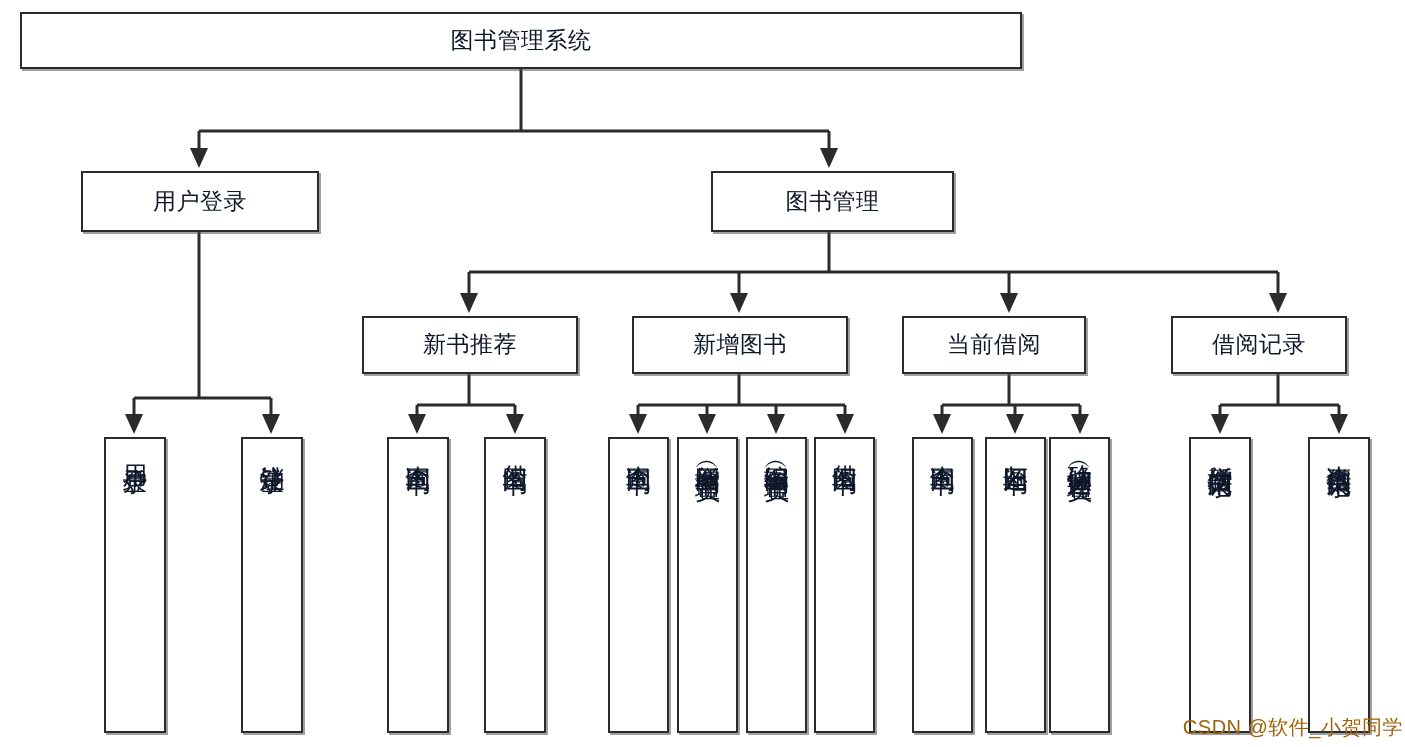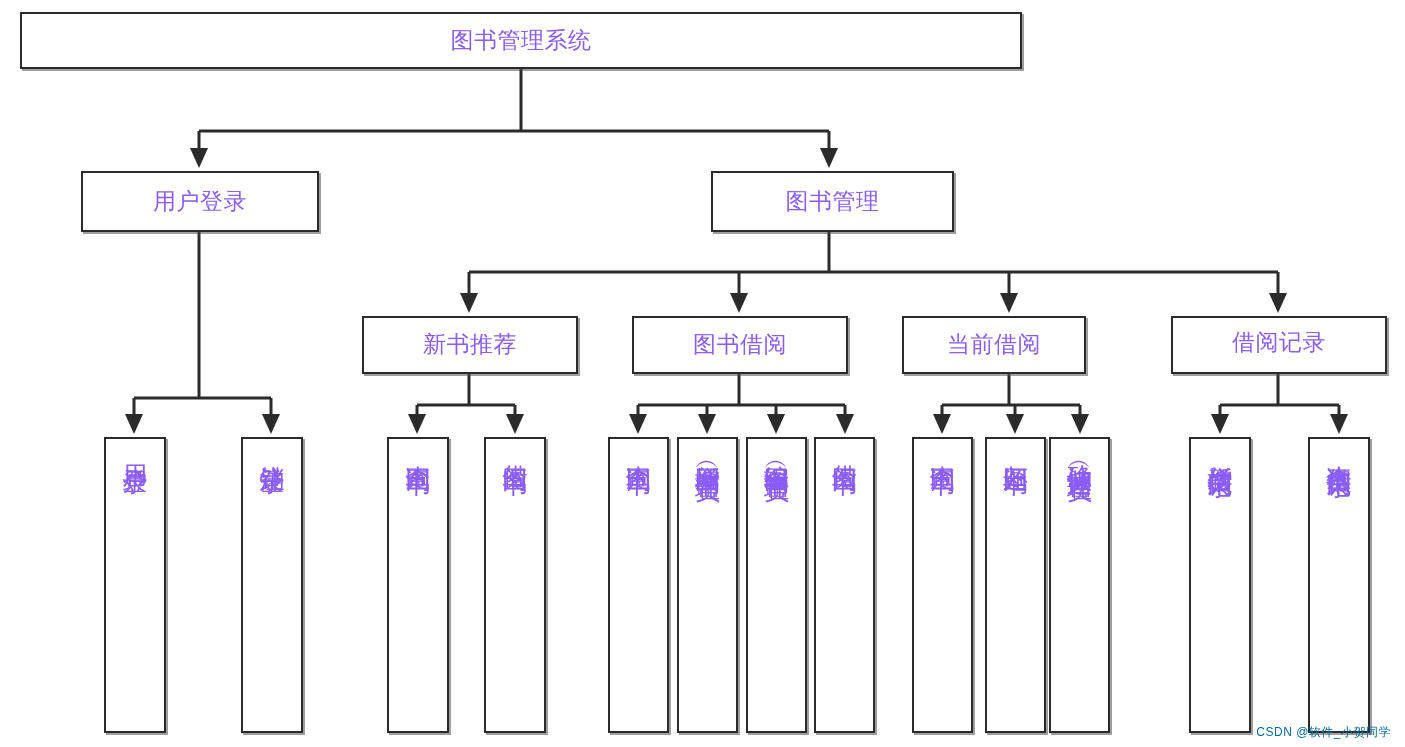--- a/index.html
+++ b/index.html
@@ -29,21 +29,21 @@
     box-sizing: border-box;
     background: #ffffff;
     border: 2.5px solid #2b2b2b;
     box-shadow: 2px 2px 0 rgba(80,80,80,0.55);
     display: flex;
     align-items: center;
     justify-content: center;
     z-index: 2;
   }
   .node .label {
-    color: #8b5cf6;
+    color: #0f172a;
     line-height: 1.18;
     letter-spacing: 0.5px;
     white-space: pre;
   }
   .node.horiz .label {
     font-size: 23px;
     text-align: center;
   }
   .node.vert {
     align-items: flex-start;
@@ -55,24 +55,24 @@
     text-orientation: upright;
     font-size: 25px;
     letter-spacing: 2px;
     line-height: 1;
   }
   .node.vert.tall .label {
     font-size: 25px;
   }
   #watermark {
     position: absolute;
-    right: 14px;
+    right: 2px;
     bottom: 6px;
-    font-size: 12px;
-    color: #0369a1;
+    font-size: 20px;
+    color: #a16207;
     z-index: 5;
     letter-spacing: 0.5px;
     white-space: pre;
   }
 </style>
 </head>
 <body>
 
 <div id="canvas">
   <svg id="edges" viewBox="0 0 1405 747" xmlns="http://www.w3.org/2000/svg">
@@ -150,26 +150,26 @@
       <div class="node horiz" style="left: 81px; top: 171px; width: 238px; height: 61px;">
         <span class="label">用户登录</span>
       </div>
       <div class="node horiz" style="left: 711px; top: 171px; width: 243px; height: 61px;">
         <span class="label">图书管理</span>
       </div>
       <div class="node horiz" style="left: 362px; top: 316px; width: 216px; height: 58px;">
         <span class="label">新书推荐</span>
       </div>
       <div class="node horiz" style="left: 632px; top: 316px; width: 216px; height: 58px;">
-        <span class="label">图书借阅</span>
+        <span class="label">新增图书</span>
       </div>
       <div class="node horiz" style="left: 902px; top: 316px; width: 184px; height: 58px;">
         <span class="label">当前借阅</span>
       </div>
-      <div class="node horiz" style="left: 1171px; top: 316px; width: 216px; height: 58px; font-family: Liberation Mono, monospace;">
+      <div class="node horiz" style="left: 1171px; top: 316px; width: 176px; height: 58px;">
         <span class="label">借阅记录</span>
       </div>
       <div class="node vert" style="left: 104px; top: 437px; width: 62px; height: 296px;">
         <span class="label">用户登录</span>
       </div>
       <div class="node vert" style="left: 241px; top: 437px; width: 62px; height: 296px;">
         <span class="label">注销登录</span>
       </div>
       <div class="node vert" style="left: 387px; top: 437px; width: 62px; height: 296px;">
         <span class="label">查询图书</span>

